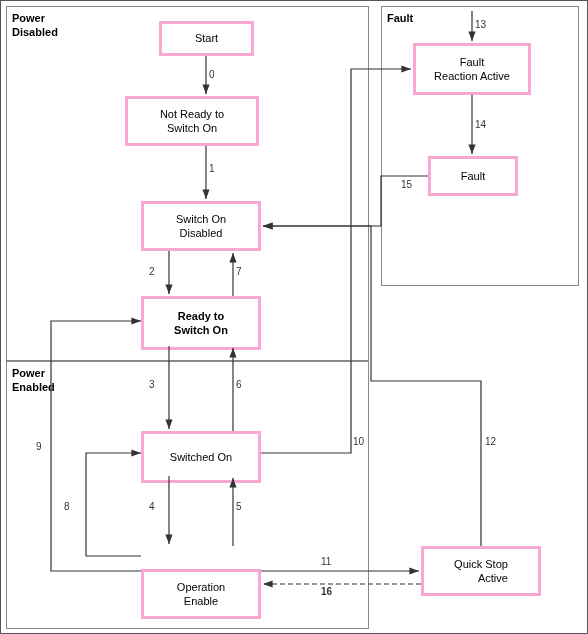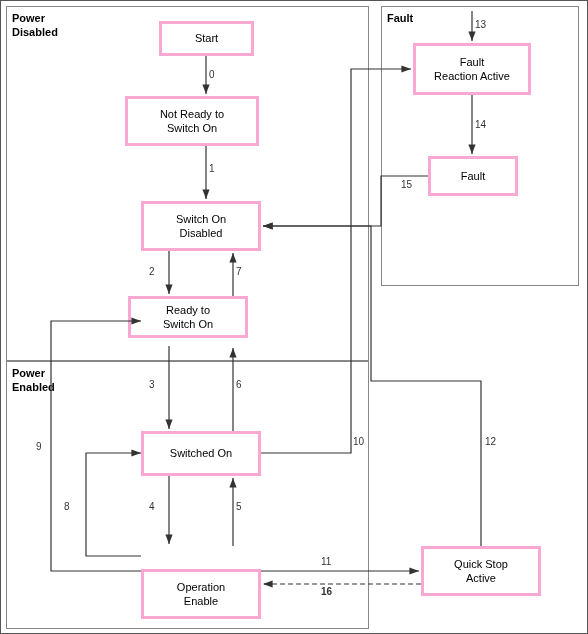--- a/index.html
+++ b/index.html
@@ -80,45 +80,45 @@
   <div class="state-box" style="left:124px;top:95px;width:134px;height:50px;">
     <span style="white-space:pre-line;">Not Ready to
 Switch On</span>
   </div>
 
   <div class="state-box" style="left:140px;top:200px;width:120px;height:50px;">
     <span style="white-space:pre-line;">Switch On
 Disabled</span>
   </div>
 
-  <div class="state-box" style="left:127px;top:295px;width:120px;height:42px;">
+  <div class="state-box" style="left:140px;top:295px;width:120px;height:54px;font-weight:bold;">
     <span style="white-space:pre-line;">Ready to
 Switch On</span>
   </div>
 
-  <div class="state-box" style="left:140px;top:430px;width:120px;height:45px;">
+  <div class="state-box" style="left:140px;top:430px;width:120px;height:52px;">
     <span>Switched On</span>
   </div>
 
   <div class="state-box" style="left:140px;top:568px;width:120px;height:50px;">
     <span style="white-space:pre-line;">Operation
 Enable</span>
   </div>
 
   <div class="state-box" style="left:412px;top:42px;width:118px;height:52px;">
     <span style="white-space:pre-line;">Fault
 Reaction Active</span>
   </div>
 
   <div class="state-box" style="left:427px;top:155px;width:90px;height:40px;">
     <span>Fault</span>
   </div>
 
   <div class="state-box" style="left:420px;top:545px;width:120px;height:50px;">
-    <span style="white-space:pre-line;">Quick Stop
+    <span style="white-space:pre-line;text-align:right;">Quick Stop
 Active</span>
   </div>
 
   <svg class="svg-overlay">
     <defs>
       <marker id="arrowhead" markerWidth="8" markerHeight="6" refX="8" refY="3" orient="auto">
         <polygon points="0 0, 8 3, 0 6" fill="#333"></polygon>
       </marker>
       <marker id="arrowhead-dashed" markerWidth="8" markerHeight="6" refX="8" refY="3" orient="auto">
         <polygon points="0 0, 8 3, 0 6" fill="#333"></polygon>

